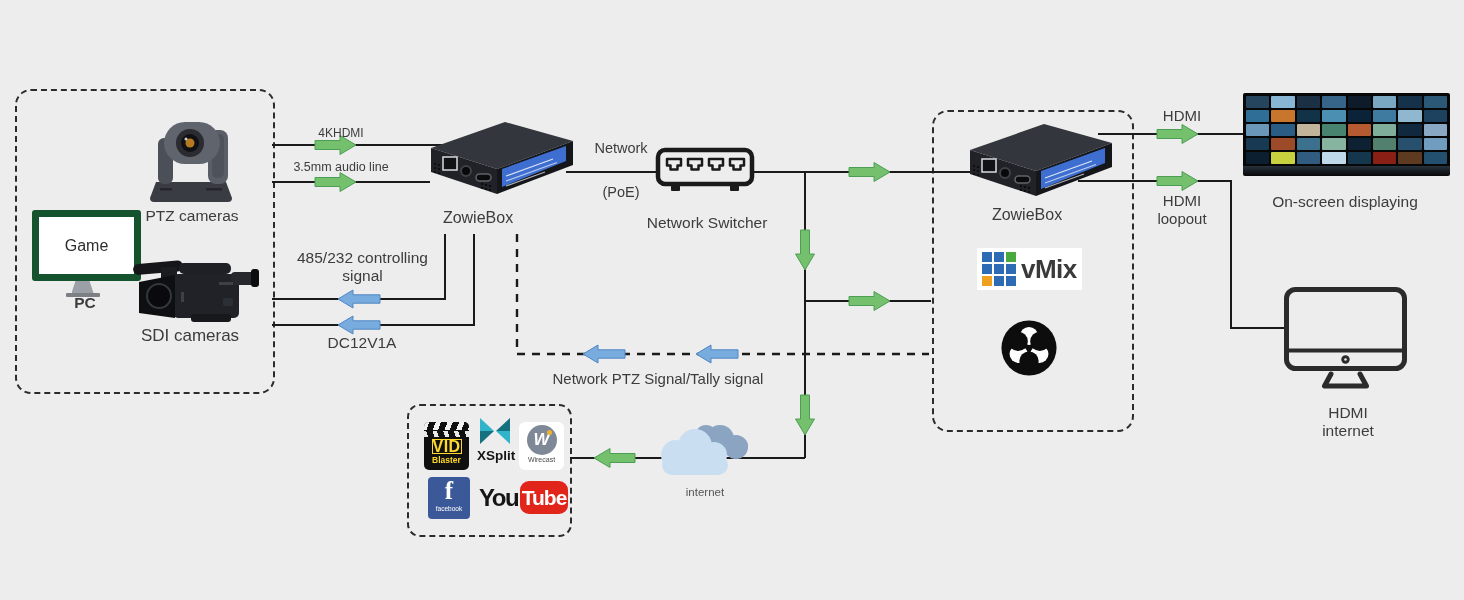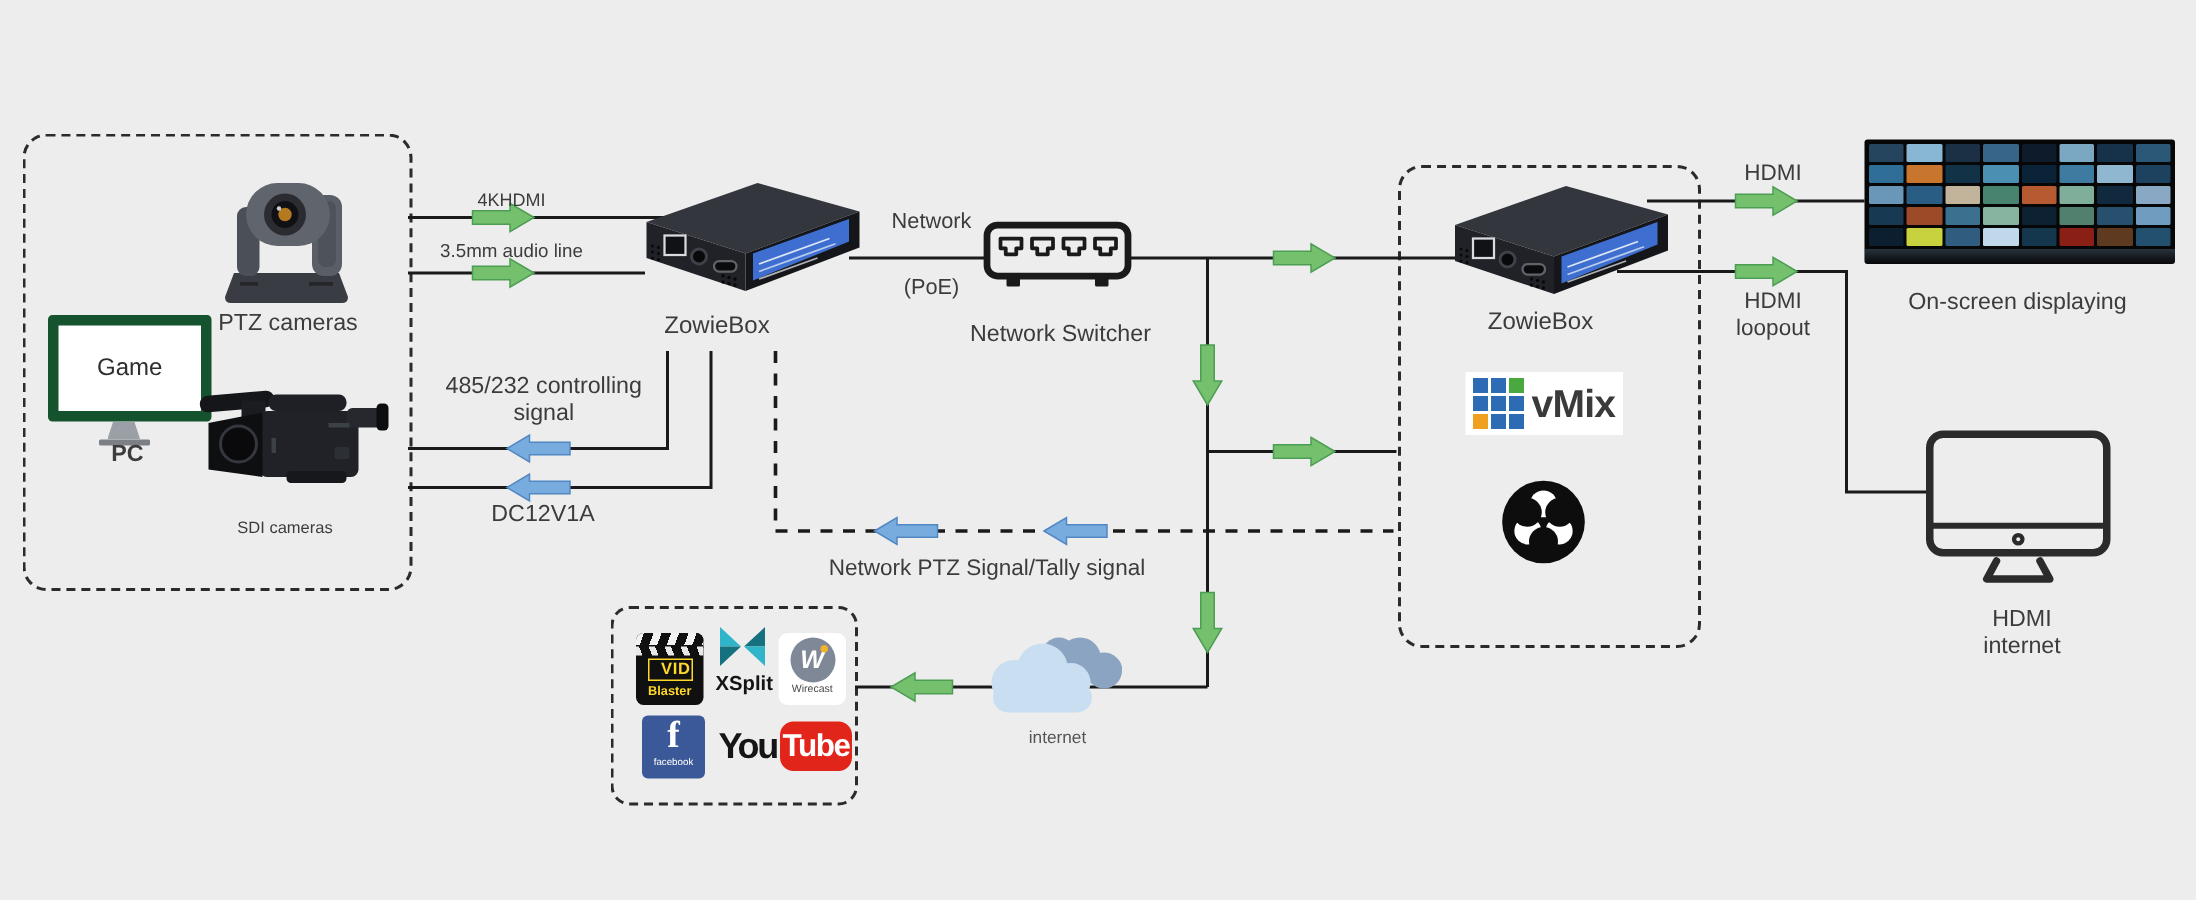--- a/index.html
+++ b/index.html
@@ -37,21 +37,21 @@
   .vmix{position:absolute;left:977px;top:248px;width:105px;height:42px;background:#ffffff;
     display:flex;align-items:center;gap:5px;padding-left:5px;box-sizing:border-box;z-index:3;}
   .vmix-grid{display:grid;grid-template-columns:repeat(3,10px);grid-auto-rows:10px;gap:2px;}
   .vmix-text{font-size:26px;font-weight:bold;color:#3a3a3a;letter-spacing:-0.5px;}
   
   .vidblaster{position:absolute;left:424px;top:422px;width:45px;height:48px;background:#101010;
     border-radius:5px;overflow:hidden;z-index:3;}
   .vb-stripe{height:8px;background:repeating-linear-gradient(110deg,#f2f2f2 0 5px,#101010 5px 11px);}
   .vb-stripe2{height:6px;margin-top:1px;background:repeating-linear-gradient(70deg,#e8e8e8 0 4px,#101010 4px 10px);}
   .vb-vid{width:28px;height:13px;margin:2px auto 0;border:1.5px solid #ffd829;color:#ffd829;
-    font-size:11px;font-weight:bold;text-align:right;line-height:13px;letter-spacing:.5px;}
+    font-size:16px;font-weight:bold;text-align:center;line-height:13px;letter-spacing:.5px;}
   .vb-blaster{color:#ffd829;font-size:8.5px;font-weight:bold;text-align:center;margin-top:1px;}
   .xsplit{position:absolute;left:477px;top:416px;width:36px;text-align:right;z-index:3;}
   .xsplit-txt{font-size:13.5px;font-weight:bold;color:#141414;margin-top:2px;}
   .wirecast{position:absolute;left:519px;top:422px;width:45px;height:48px;background:#ffffff;
     border-radius:6px;z-index:3;text-align:center;}
   .wc-circle{width:30px;height:30px;border-radius:50%;background:#7f8896;margin:3px auto 0;
     display:flex;align-items:center;justify-content:center;position:relative;}
   .wc-w{color:#ffffff;font-size:17px;font-weight:bold;font-style:italic;}
   .wc-dot{position:absolute;right:5px;top:5px;width:5px;height:5px;border-radius:50%;background:#f0b42a;}
   .wc-txt{font-size:7px;color:#4a4a4a;margin-top:1px;}
@@ -149,21 +149,21 @@
       <polygon points="6,34 42,27 42,70 6,65" fill="#0e0f11"></polygon>
       <circle cx="26" cy="48" r="12" fill="#0a0a0c" stroke="#34373d" stroke-width="2"></circle>
       <rect x="98" y="24" width="24" height="13" rx="4" fill="#26282e"></rect>
       <rect x="118" y="21" width="8" height="18" rx="3" fill="#0c0d0f"></rect>
       <rect x="58" y="66" width="40" height="8" rx="3" fill="#17181b"></rect>
       <rect x="86" y="34" width="14" height="3" fill="#3c4047"></rect>
       <rect x="48" y="44" width="3" height="10" fill="#3c4047"></rect>
       <rect x="90" y="50" width="10" height="8" rx="2" fill="#2c2f35"></rect>
     </svg>
   </div>
-  <div class="lbl" style="left:125px;top:346px;width:130px;font-size:11px;">SDI cameras</div>
+  <div class="lbl" style="left:125px;top:326px;width:130px;font-size:17px;">SDI cameras</div>
 
   <div class="lbl small-lbl" style="left:296px;top:126px;width:90px;">4KHDMI</div>
   <div class="lbl" style="left:291px;top:160px;width:100px;font-size:12.5px;">3.5mm audio line</div>
   <div class="lbl" style="left:280px;top:249px;width:165px;font-size:15.5px;">
     <div>485/232 controlling</div>
     <div>signal</div>
   </div>
   <div class="lbl" style="left:320px;top:334px;width:84px;font-size:15.5px;">DC12V1A</div>
 
   <div class="dev" style="left:405px;top:116px;">

